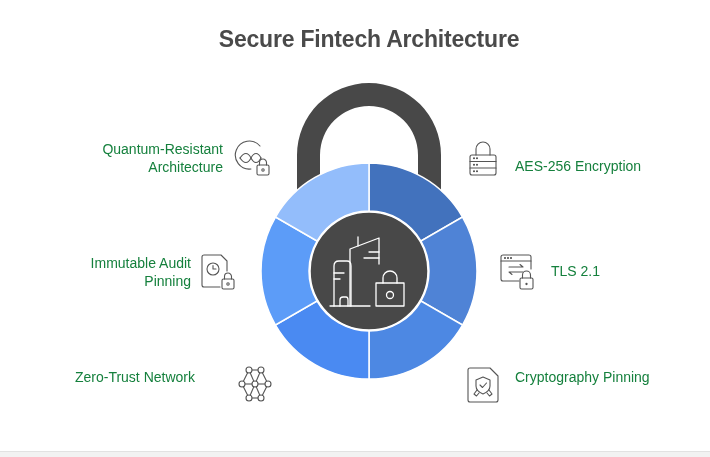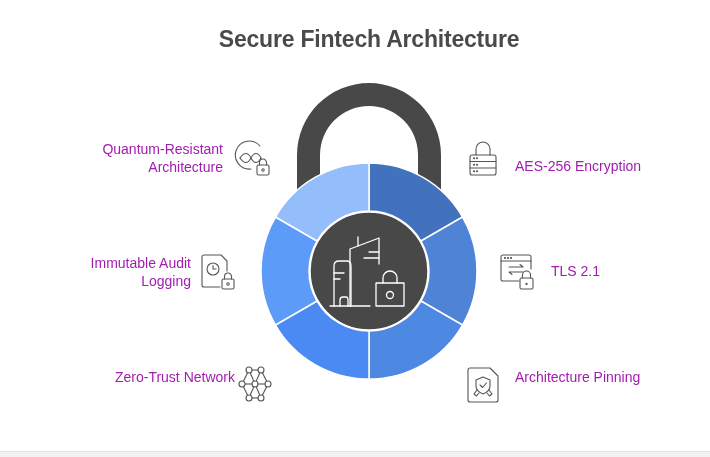--- a/index.html
+++ b/index.html
@@ -28,21 +28,21 @@
     .diagram {
       position: absolute;
       left: 0;
       top: 0;
       width: 710px;
       height: 457px;
     }
     .label {
       position: absolute;
       font-size: 14px;
-      color: #a21caf;
+      color: #15803d;
       line-height: 18px;
     }
     .label.left { text-align: right; }
     .label.right { text-align: center; }
     .icon {
       position: absolute;
       width: 40px;
       height: 40px;
     }
     .footer-line {
@@ -99,34 +99,34 @@
     <circle cx="390" cy="295" r="3.5"></circle>
   </g>
 </svg>
 
 <div class="label left" style="right:487px; top:140px;">
   <div>Quantum-Resistant</div>
   <div>Architecture</div>
 </div>
 <div class="label left" style="right:519px; top:254px;text-align:right;">
   <div>Immutable Audit</div>
-  <div>Logging</div>
-</div>
-<div class="label left" style="right:475px; top:368px;">
+  <div>Pinning</div>
+</div>
+<div class="label left" style="right:515px; top:368px;">
   <div>Zero-Trust Network</div>
 </div>
 
 <div class="label right" style="left:515px; top:157px;">
   <div>AES-256 Encryption</div>
 </div>
 <div class="label right" style="left:551px; top:262px;">
   <div>TLS 2.1</div>
 </div>
 <div class="label right" style="left:515px; top:368px;">
-  <div>Architecture Pinning</div>
+  <div>Cryptography Pinning</div>
 </div>
 
 <svg class="icon" style="left:234px; top:138px;" viewBox="0 0 40 40" fill="none" stroke="#555" stroke-width="1.1" stroke-linecap="round">
   <path d="M 26 8 A 14 14 0 1 0 17 31"></path>
   <path d="M 6 20 C 10 14, 14 14, 17 20 C 20 26, 24 26, 27 20"></path>
   <path d="M 6 20 C 10 26, 14 26, 17 20 C 20 14, 24 14, 27 20"></path>
   <rect x="23" y="27" width="12" height="10" rx="1.5"></rect>
   <path d="M 25.5 27 L 25.5 24.5 A 3.5 3.5 0 0 1 32.5 24.5 L 32.5 27"></path>
   <circle cx="29" cy="32" r="1.2"></circle>
 </svg>

